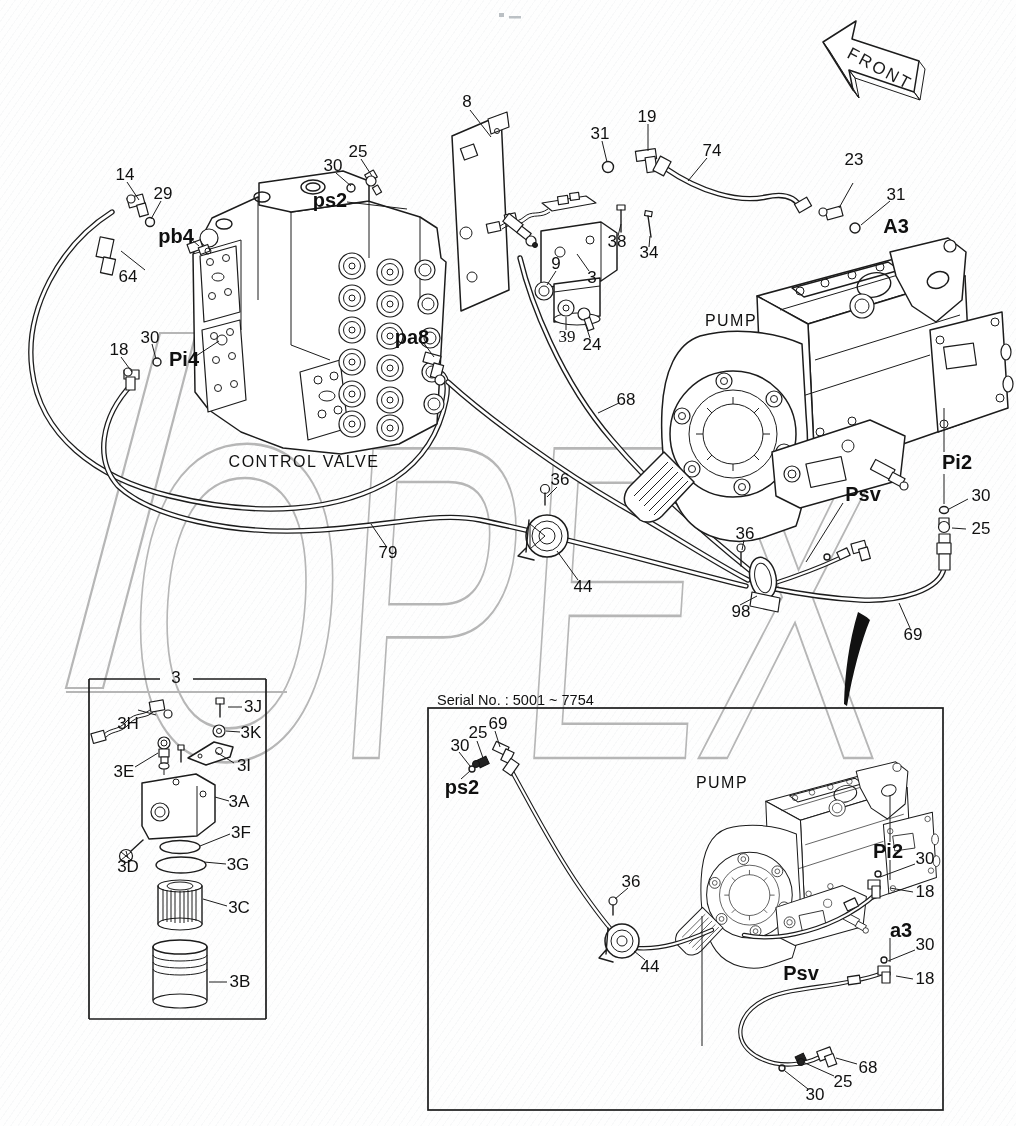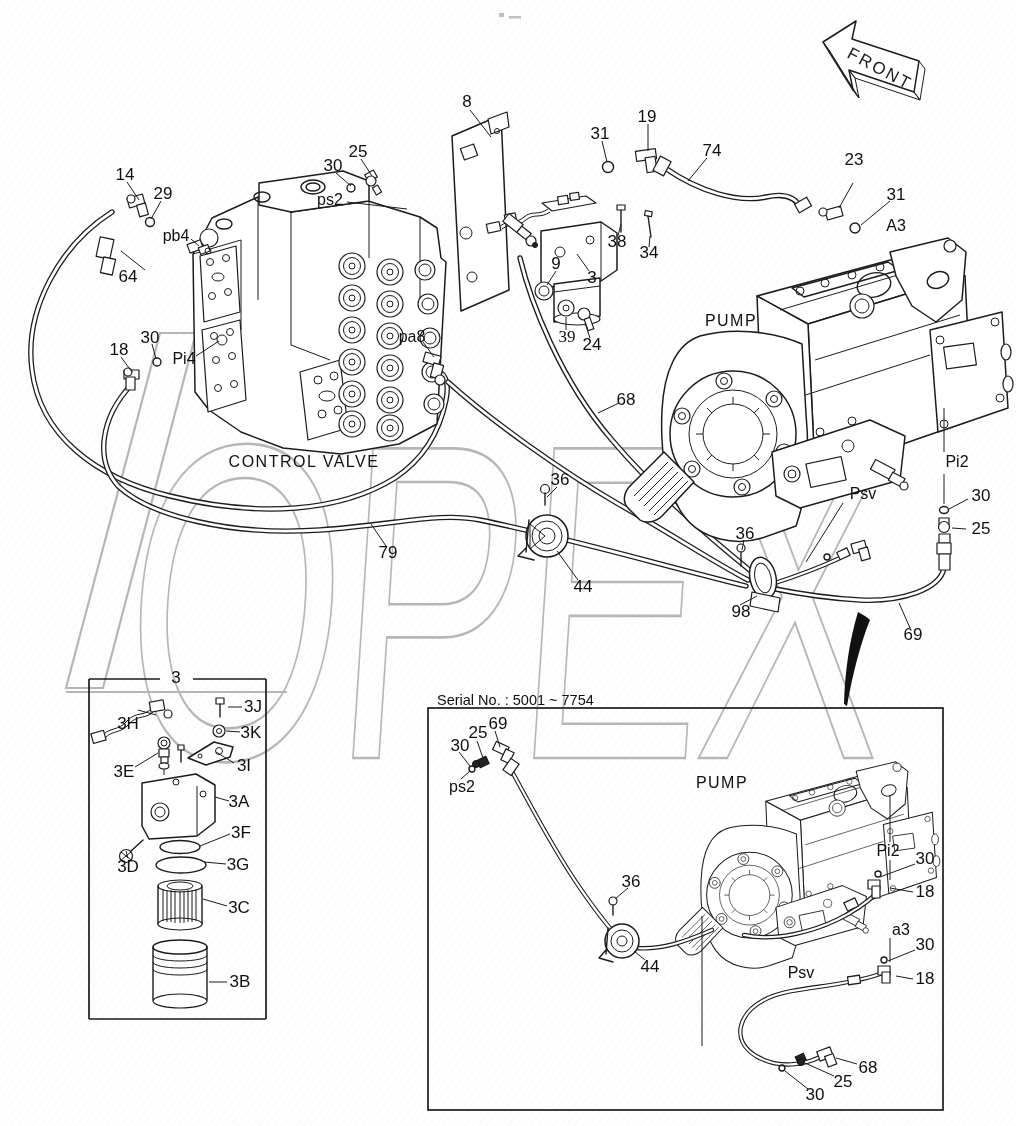--- a/index.html
+++ b/index.html
@@ -18,21 +18,21 @@
   .dk{fill:#222;stroke:#111;stroke-width:1;}
   .ld{stroke:#1c1c1c;stroke-width:1;fill:none;}
   .hz{fill:none;stroke:#1c1c1c;stroke-width:5.4;stroke-linecap:round;}
   .hw{fill:none;stroke:#ffffff;stroke-width:2.8;stroke-linecap:round;}
   .hzs{fill:none;stroke:#1c1c1c;stroke-width:4.4;stroke-linecap:round;}
   .hws{fill:none;stroke:#ffffff;stroke-width:2.2;stroke-linecap:round;}
   .wm{fill:none;stroke:#b6b6b6;stroke-width:2.2;}
   .bx{fill:none;stroke:#1c1c1c;stroke-width:1.7;}
   .lbl{position:absolute;transform:translate(-50%,-50%);color:#101010;white-space:nowrap;z-index:5;}
   .lbl.num{font-size:17px;}
-  .lbl.port{font-size:16px;font-weight:normal;}
+  .lbl.port{font-size:20px;font-weight:bold;}
   .lbl.caption{font-size:16px;letter-spacing:1.5px;}
   .lbl.note{font-size:14.5px;}
   .lbl.left{transform:translate(0,-50%);margin-top:8px;}
 </style>
 </head>
 <body>
 
 <div class="canvas">
 <svg width="1016" height="1126" viewBox="0 0 1016 1126" xmlns="http://www.w3.org/2000/svg" xmlns:xlink="http://www.w3.org/1999/xlink">
 

